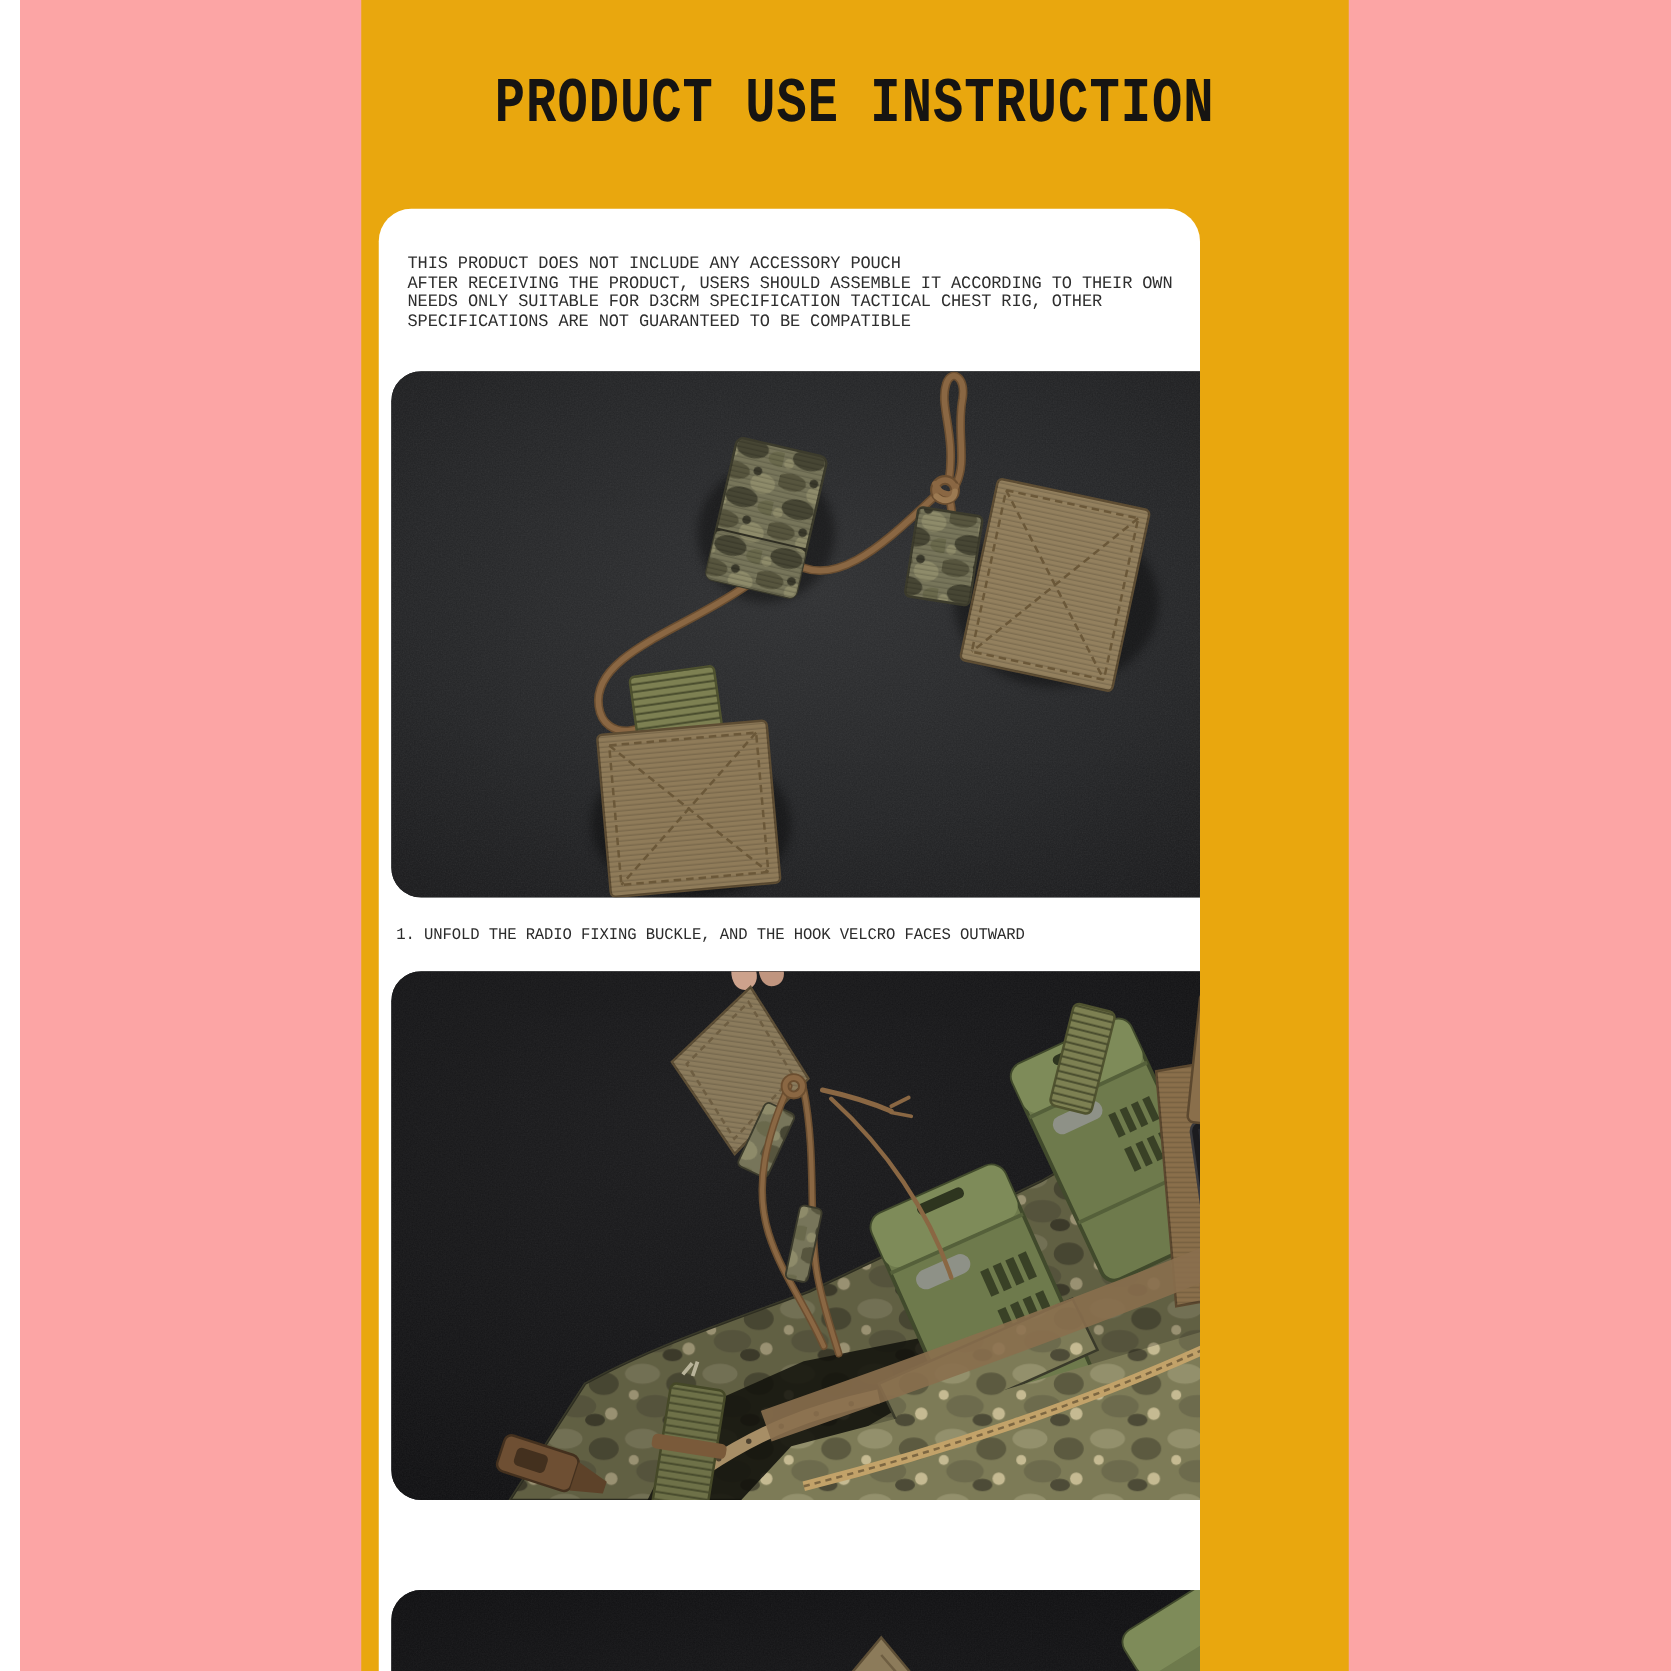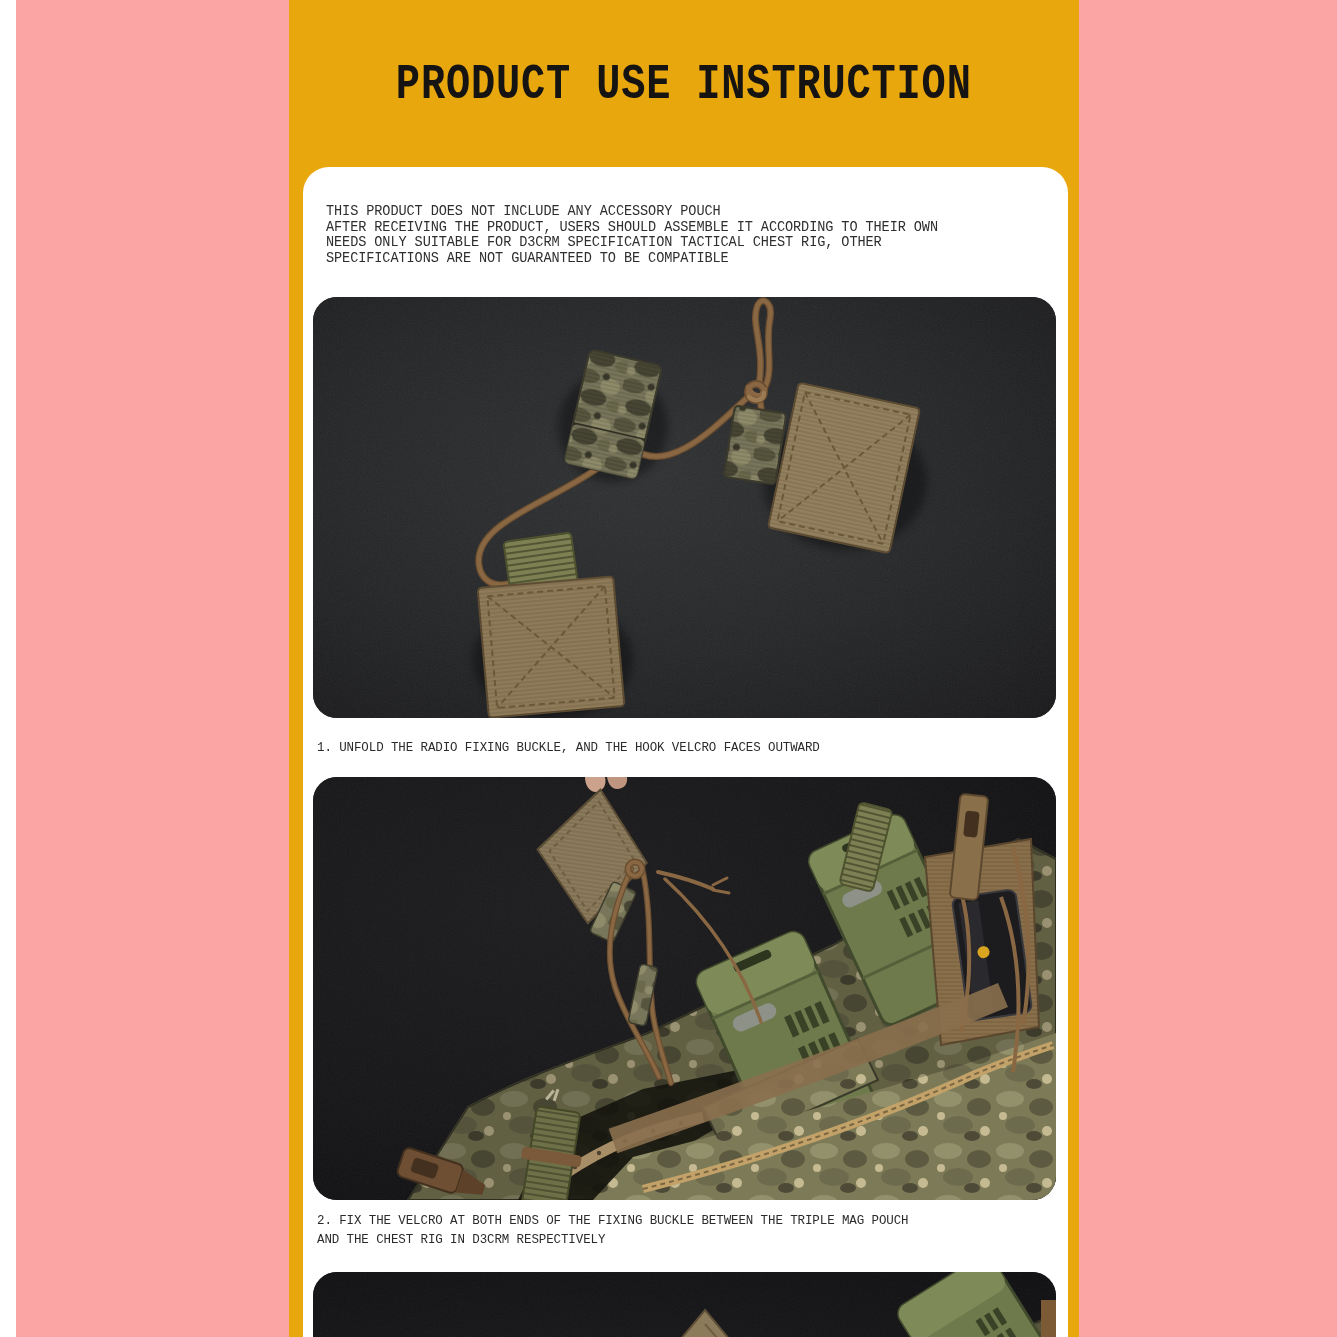--- a/index.html
+++ b/index.html
@@ -3,21 +3,21 @@
 <meta charset="utf-8">
 <style>
   html,body{margin:0;padding:0;background:#ffffff;}
   .page{position:relative;width:1337px;height:1337px;background:#fca5a5;overflow:hidden;
         font-family:Liberation Mono, monospace;margin-left:16px;}
   .yellow-band{position:absolute;left:273px;top:0;width:790px;height:1337px;background:#E9A70E;}
   .title-wrap{position:absolute;left:273px;top:0;width:790px;height:167px;
               display:flex;align-items:center;justify-content:center;}
   .page-title{font-size:48px;font-weight:700;color:#161412;letter-spacing:1px;
               transform:scaleX(0.84) scaleY(1.06);white-space:nowrap;}
-  .card{position:absolute;left:287px;top:167px;width:765px;height:1170px;background:#ffffff;
+  .card{position:absolute;left:287px;top:167px;width:657px;height:1170px;background:#ffffff;
         border-radius:26px 26px 0 0;overflow:hidden;}
   .intro{position:absolute;left:23px;top:37px;color:#2e2e2e;font-size:14px;line-height:15.5px;}
   .t-line{white-space:nowrap;transform:scaleX(0.97);transform-origin:left center;letter-spacing:-0.1px;}
   .caption{position:absolute;left:14px;color:#2b2b2b;font-size:13px;line-height:18.5px;}
   .caption .t-line{transform:scaleX(0.96);}
   .cap-1{top:572px;}
   .cap-2{top:1045px;}
   .photo{position:absolute;left:10px;width:743px;border-radius:24px;overflow:hidden;background:#1b1c1e;}
   .photo-1{top:130px;height:421px;}
   .photo-2{top:610px;height:423px;}
@@ -296,24 +296,20 @@
           <path d="M352,102 C396,142 430,192 448,245" stroke="#8a6743" stroke-width="3.5"></path>
           <circle cx="322" cy="92" r="7" stroke="#6b4e30" stroke-width="7"></circle>
           <circle cx="322" cy="92" r="7" stroke="#8a6743" stroke-width="4"></circle>
         </g>
         <g transform="translate(330,218) rotate(12)">
           <rect x="-9" y="-30" width="18" height="60" rx="4" fill="url(#camo)" stroke="#3c3b2c" stroke-width="1.5"></rect>
         </g>
       </svg>
     </div>
 
-    <div class="caption cap-2">
-      <div class="t-line">2. FIX THE VELCRO AT BOTH ENDS OF THE FIXING BUCKLE BETWEEN THE TRIPLE MAG POUCH</div>
-      <div class="t-line">AND THE CHEST RIG IN D3CRM RESPECTIVELY</div>
-    </div>
 
     <div class="photo photo-3">
       <svg width="743" height="232" viewBox="0 0 743 232">
         <rect width="743" height="232" fill="url(#bg3)"></rect>
         <rect width="743" height="232" filter="url(#grain)" opacity="0.06"></rect>
         <g>
           <path d="M420,232 L560,150 L680,70 L743,40 L743,232 Z" fill="url(#multicam)" opacity="0.9"></path>
           <path d="M420,232 L560,150 L680,70 L743,40 L743,232 Z" fill="#000" opacity="0.25"></path>
           <g transform="translate(660,60) rotate(-32)">
             <rect x="-55" y="-60" width="110" height="150" rx="11" fill="#6e7a4c" stroke="#414a2c" stroke-width="3"></rect>

